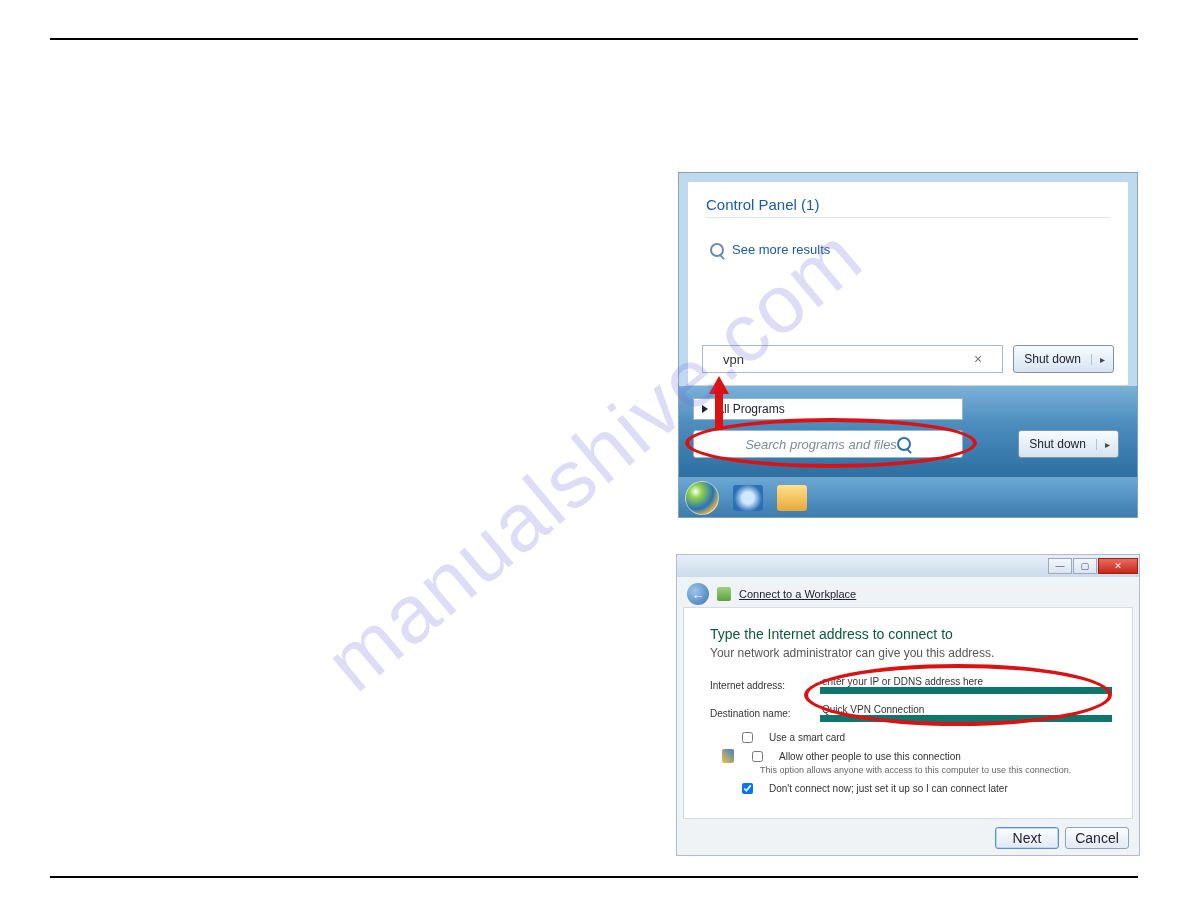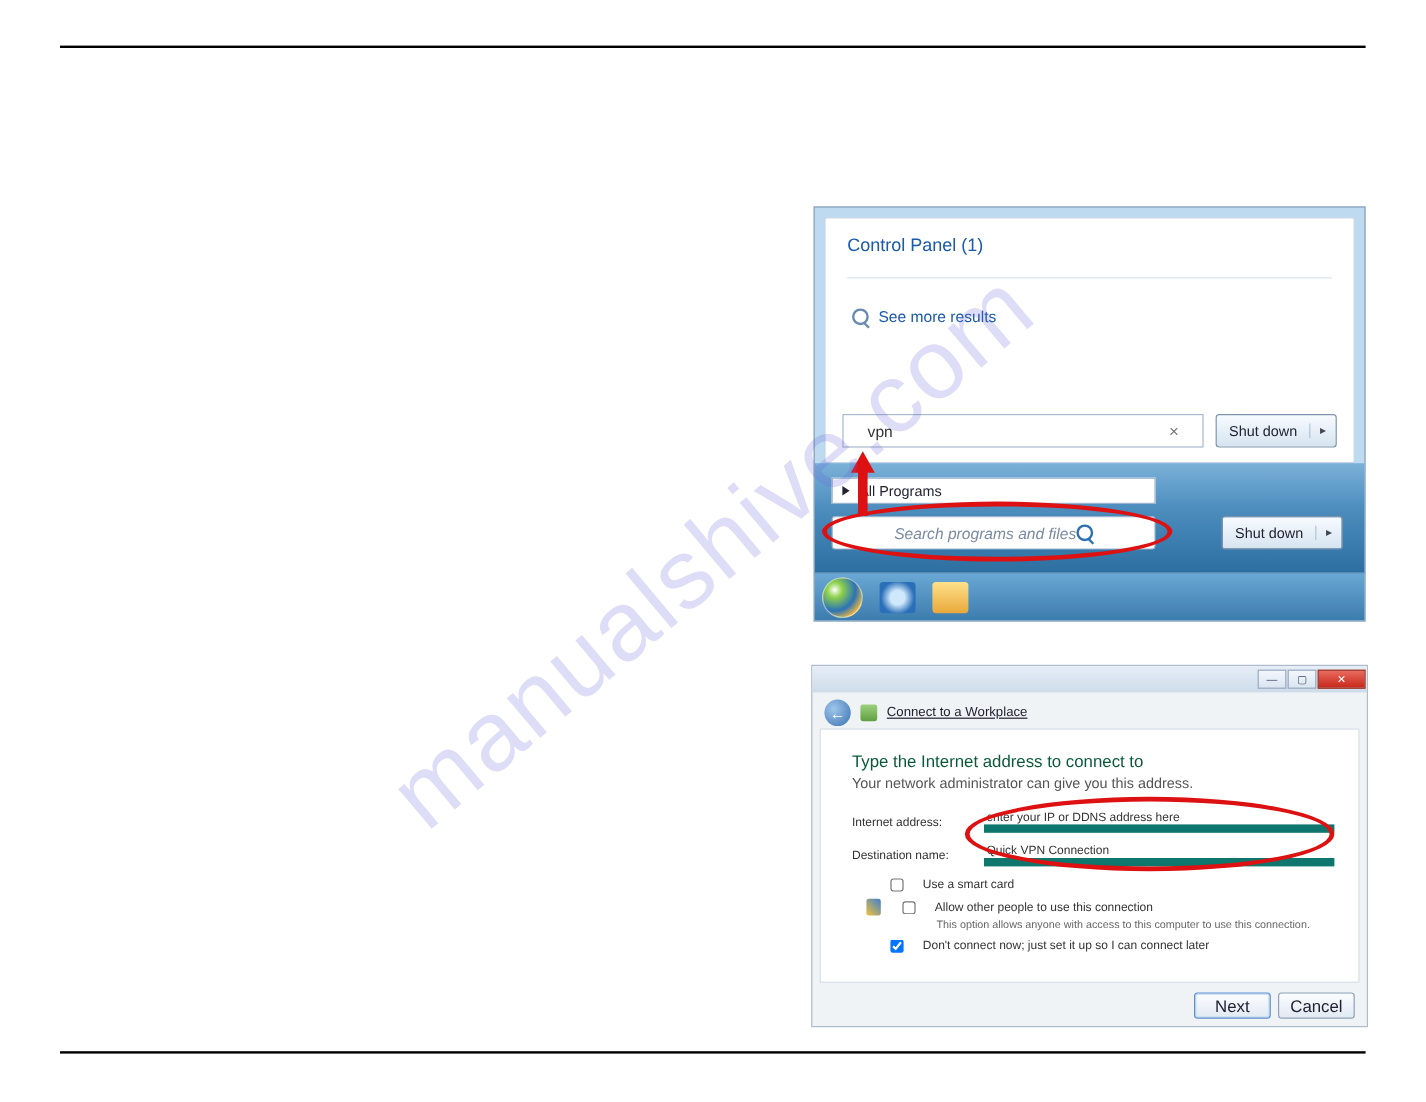--- a/index.html
+++ b/index.html
@@ -48,21 +48,21 @@
     height: 205px;
     background: #fff;
     border: 1px solid #c6d6e6;
     border-radius: 2px;
   }
   .grp-header {
     font-size: 15px;
     color: #1a5aa8;
     margin: 14px 18px 4px 18px;
     border-bottom: 1px solid #d9e4ef;
-    padding-bottom: 18px;
+    padding-bottom: 4px;
   }
   .grp-item {
     margin: 8px 14px 0 20px;
     height: 28px;
     background: linear-gradient(#f7fbff,#e5f0fb);
     border: 1px solid #9ac0e6;
     border-radius: 3px;
     display: flex; align-items: center;
     padding-left: 8px;
     font-size: 12px; color: #1a3e6a;
@@ -196,21 +196,21 @@
     font-size:11px;color:#333;
   }
   .wizhead{color:#0a5a3a;font-size:14px;margin-bottom:4px;}
   .wizsub{color:#555;font-size:12px;margin-bottom:16px;}
   .fld{display:flex;align-items:center;margin-bottom:10px;}
   .fld label{width:110px;font-size:10px;color:#333;}
   .fld .inp{flex:1;height:18px;border-bottom:7px solid #0f766e;font-size:10px;color:#333;padding:0 2px;}
   .chk{display:flex;align-items:center;gap:16px;font-size:10px;color:#333;margin-left:32px;margin-bottom:6px;}
   .chk input{width:11px;height:11px;}
   .chk .shield{width:12px;height:14px;background:linear-gradient(45deg,#f3c23a,#3b7fd1);border-radius:2px;margin-left:-20px;margin-right:2px;}
-  .hint{font-size:9px;color:#666;margin-left:50px;margin-top:-4px;margin-bottom:8px;text-align:center;}
+  .hint{font-size:9px;color:#666;margin-left:50px;margin-top:-4px;margin-bottom:8px;}
   .circle-red2{
     position:absolute;
     top:56px;left:120px;width:308px;height:62px;
     border:4px solid #d11;border-radius:50%;
     pointer-events:none;
   }
   .btnrow{
     position:absolute;bottom:6px;right:10px;display:flex;gap:6px;
   }
   .dlgbtn{

